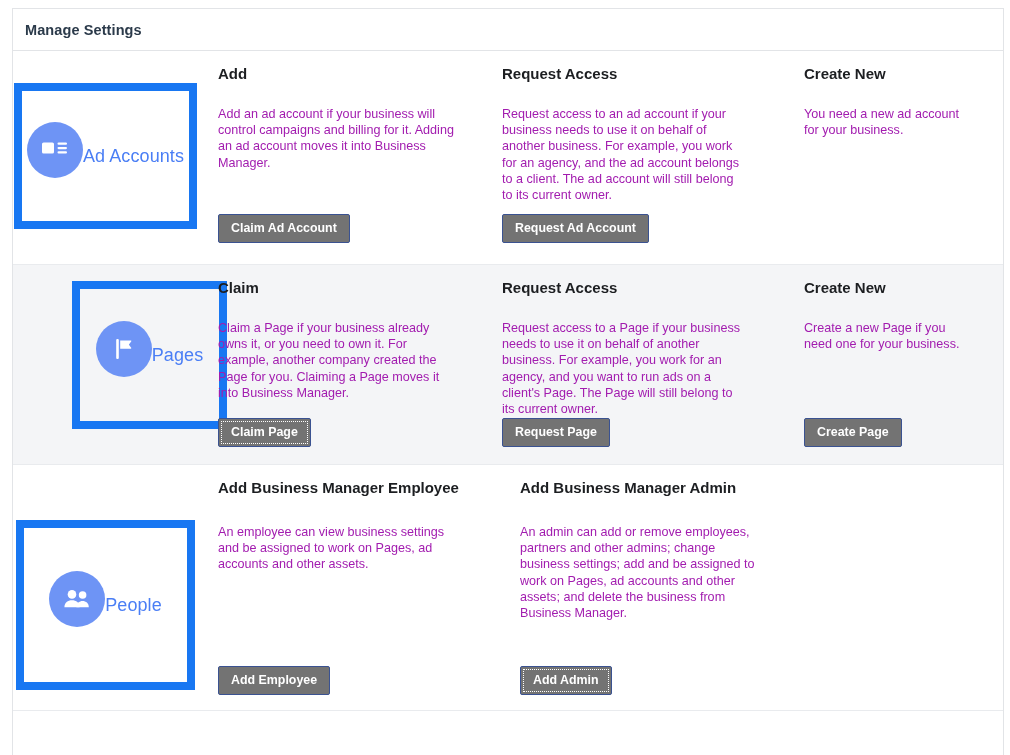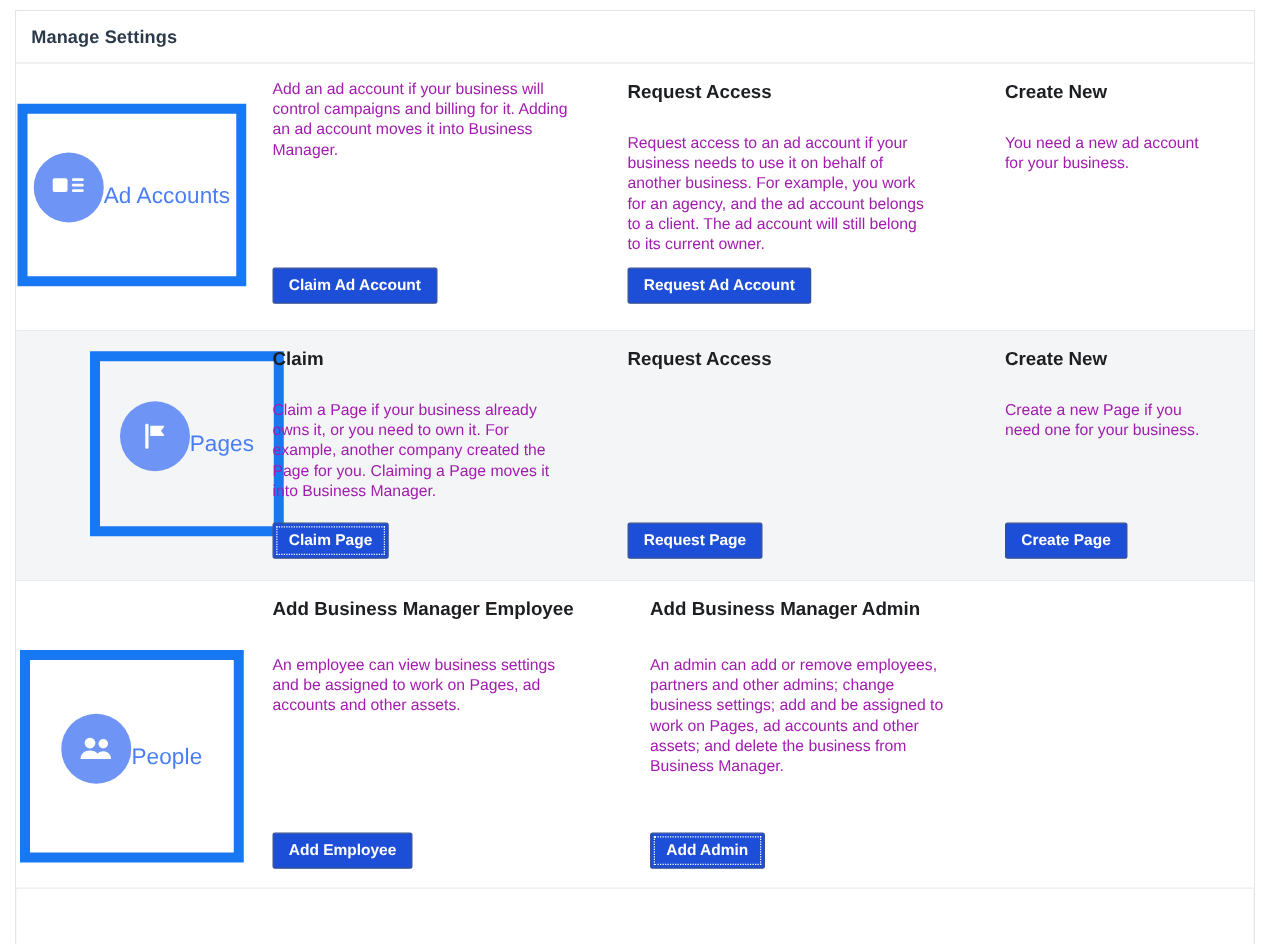--- a/index.html
+++ b/index.html
@@ -138,21 +138,21 @@
     position: absolute;
     left: 0;
     bottom: 20px;
   }
   .row-r1 .btn-wrap { bottom: 21px; }
   .row-r2 .btn-wrap { bottom: 17px; }
   .row-r3 .btn-wrap { bottom: 15px; }
 
   .btn {
     display: inline-block;
-    background: #1d4ed8;
+    background: #737373;
     border: 1px solid #3a5291;
     color: #ffffff;
     font-size: 12.4px;
     font-weight: bold;
     font-family: "Liberation Sans", sans-serif;
     padding: 6px 12px 7px 12px;
     border-radius: 2px;
     cursor: pointer;
     line-height: 14px;
     outline: none;
@@ -189,20 +189,21 @@
                 <rect x="15.5" y="6.9" width="9.5" height="2.3" rx="1.1" fill="#ffffff"></rect>
                 <rect x="15.5" y="11.3" width="9.5" height="2.3" rx="1.1" fill="#ffffff"></rect>
               </svg>
             </div>
             <span class="tile-label">Ad Accounts</span>
           </div>
         </div>
       </div>
 
       <div class="col col-a">
+        <div class="col-title">Add</div>
         <div class="col-desc">Add an ad account if your business will control campaigns and billing for it. Adding an ad account moves it into Business Manager.</div>
         <div class="btn-wrap">
           <button class="btn">Claim Ad Account</button>
         </div>
       </div>
 
       <div class="col col-b">
         <div class="col-title">Request Access</div>
         <div class="col-desc">Request access to an ad account if your business needs to use it on behalf of another business. For example, you work for an agency, and the ad account belongs to a client. The ad account will still belong to its current owner.</div>
         <div class="btn-wrap">
@@ -235,20 +236,21 @@
       <div class="col col-a">
         <div class="col-title">Claim</div>
         <div class="col-desc">Claim a Page if your business already owns it, or you need to own it. For example, another company created the Page for you. Claiming a Page moves it into Business Manager.</div>
         <div class="btn-wrap">
           <button class="btn focused">Claim Page</button>
         </div>
       </div>
 
       <div class="col col-b">
         <div class="col-title">Request Access</div>
+        <div class="col-desc">Request access to a Page if your business needs to use it on behalf of another business. For example, you work for an agency, and you want to run ads on a client's Page. The Page will still belong to its current owner.</div>
         <div class="btn-wrap">
           <button class="btn">Request Page</button>
         </div>
       </div>
 
       <div class="col col-c">
         <div class="col-title">Create New</div>
         <div class="col-desc">Create a new Page if you need one for your business.</div>
         <div class="btn-wrap">
           <button class="btn">Create Page</button>

